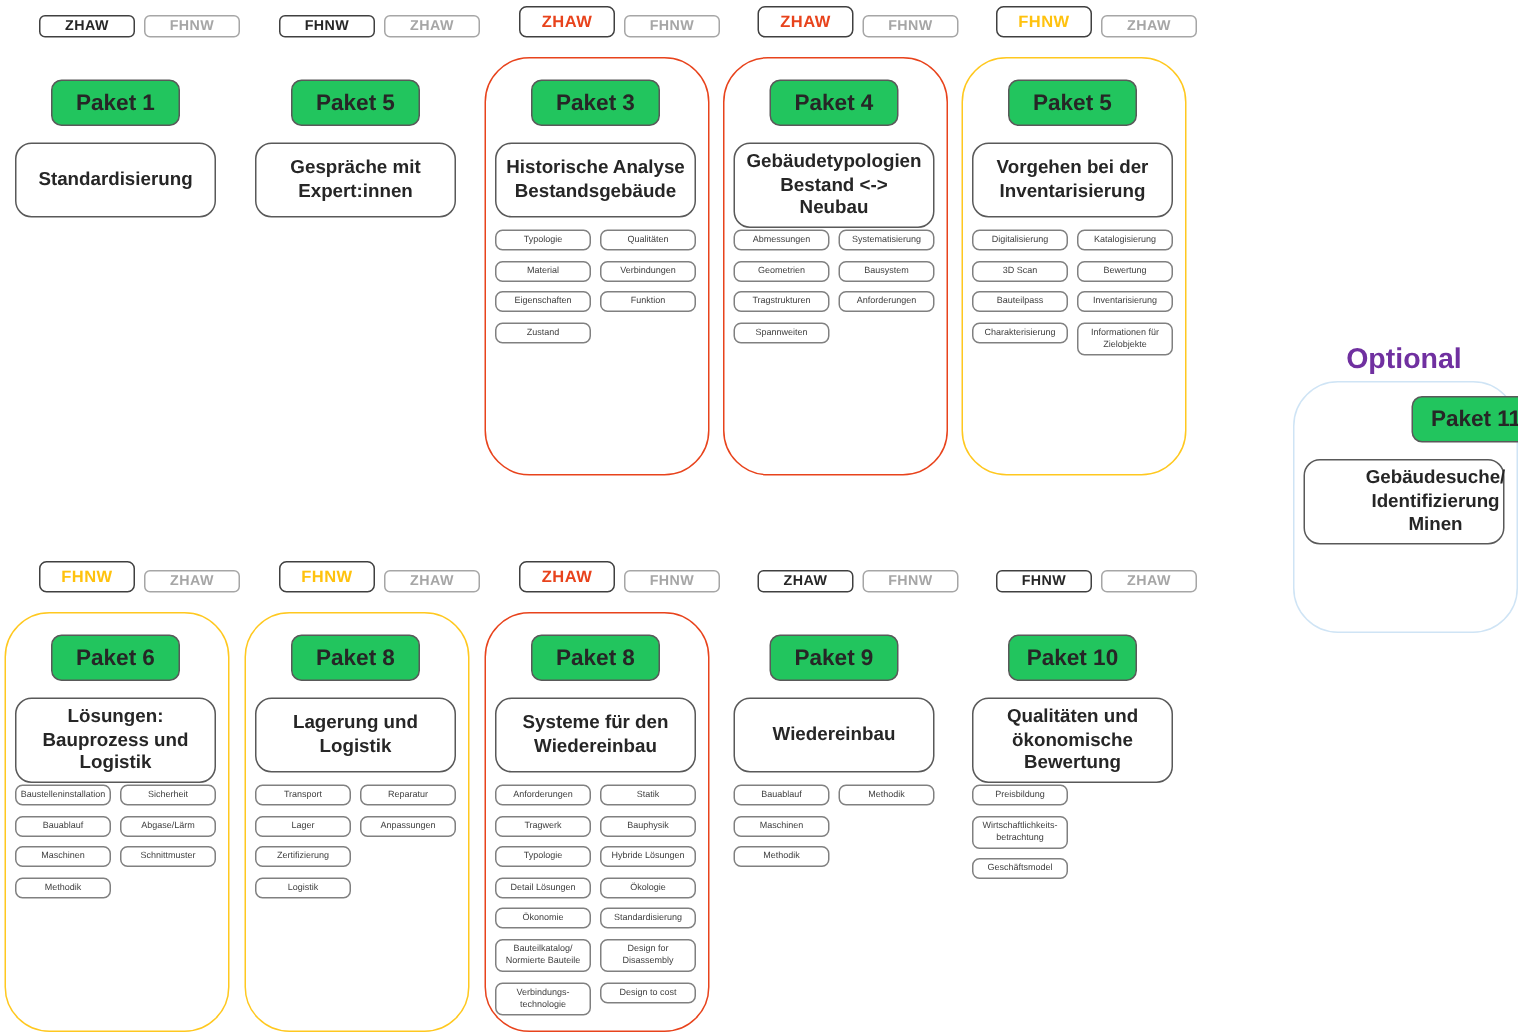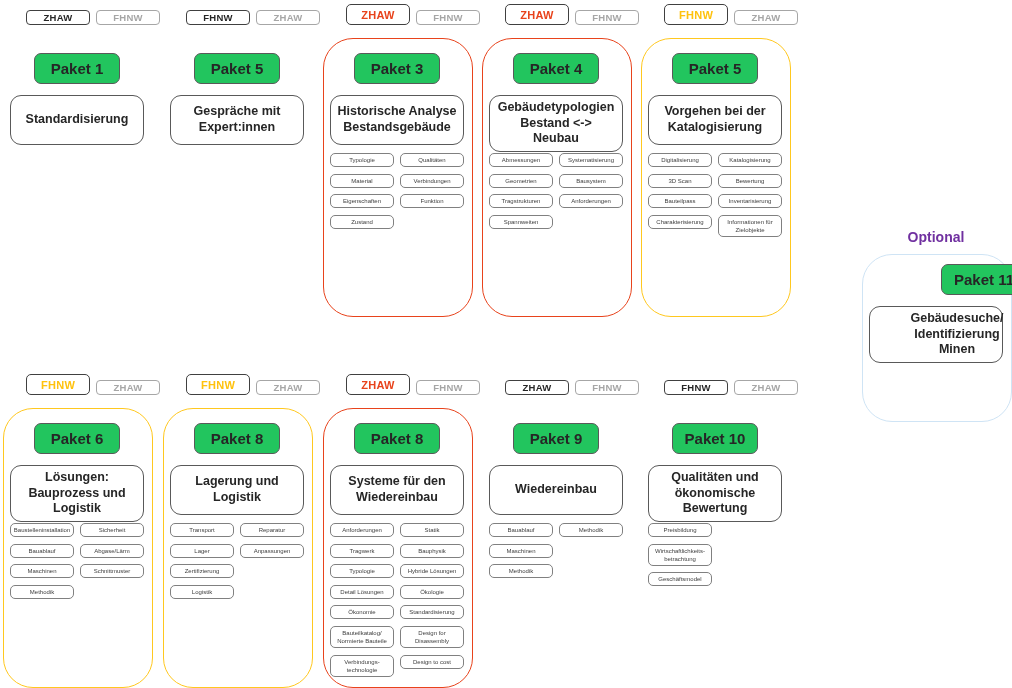--- a/index.html
+++ b/index.html
@@ -24,21 +24,21 @@
   .desc{position:absolute;top:91px;left:0;box-sizing:border-box;width:134px;min-height:50px;
         border:1.2px solid #595959;border-radius:11px;background:#fff;display:flex;align-items:center;
         justify-content:center;text-align:center;font-weight:700;font-size:12.5px;line-height:1.25;
         padding:4px 6px;}
   .subs{position:absolute;top:149px;left:0;width:134px;display:flex;gap:6px;}
   .subcol{display:flex;flex-direction:column;gap:6.5px;width:64px;}
   .subitem{box-sizing:border-box;width:64px;min-height:14px;border:0.9px solid #808080;border-radius:5px;
            background:#fff;display:flex;align-items:center;justify-content:center;text-align:center;
            font-size:6px;line-height:1.35;color:#404040;padding:2px 2px;}
   .optional-label{position:absolute;left:862px;top:229px;width:148px;text-align:center;
-                  color:#7030a0;font-weight:700;font-size:14px;}
+                  color:#7030a0;font-weight:700;font-size:19px;}
 </style>
 </head>
 <body>
 
 <div id="canvas">
 
   <div class="frame red" style="left:323px;top:38px;height:277px;"></div>
   <div class="frame red" style="left:482px;top:38px;height:277px;"></div>
   <div class="frame yellow" style="left:641px;top:38px;height:277px;"></div>
   <div class="frame yellow" style="left:3px;top:408px;height:278px;"></div>
@@ -107,21 +107,21 @@
         </div>
     </div>
   </div>
 
   <div class="pkg" style="left:648px;top:4px;">
     <div class="tags">
       <span class="tag active yellow big">FHNW</span>
       <span class="tag">ZHAW</span>
     </div>
     <div class="title">Paket 5</div>
-    <div class="desc">Vorgehen bei der Katalogisierung</div>
+    <div class="desc">Vorgehen bei der Inventarisierung</div>
     <div class="subs">
       <div class="subcol">
           <div class="subitem">Digitalisierung</div>
           <div class="subitem">3D Scan</div>
           <div class="subitem">Bauteilpass</div>
           <div class="subitem">Charakterisierung</div>
         </div>
       <div class="subcol">
           <div class="subitem">Katalogisierung</div>
           <div class="subitem">Bewertung</div>

